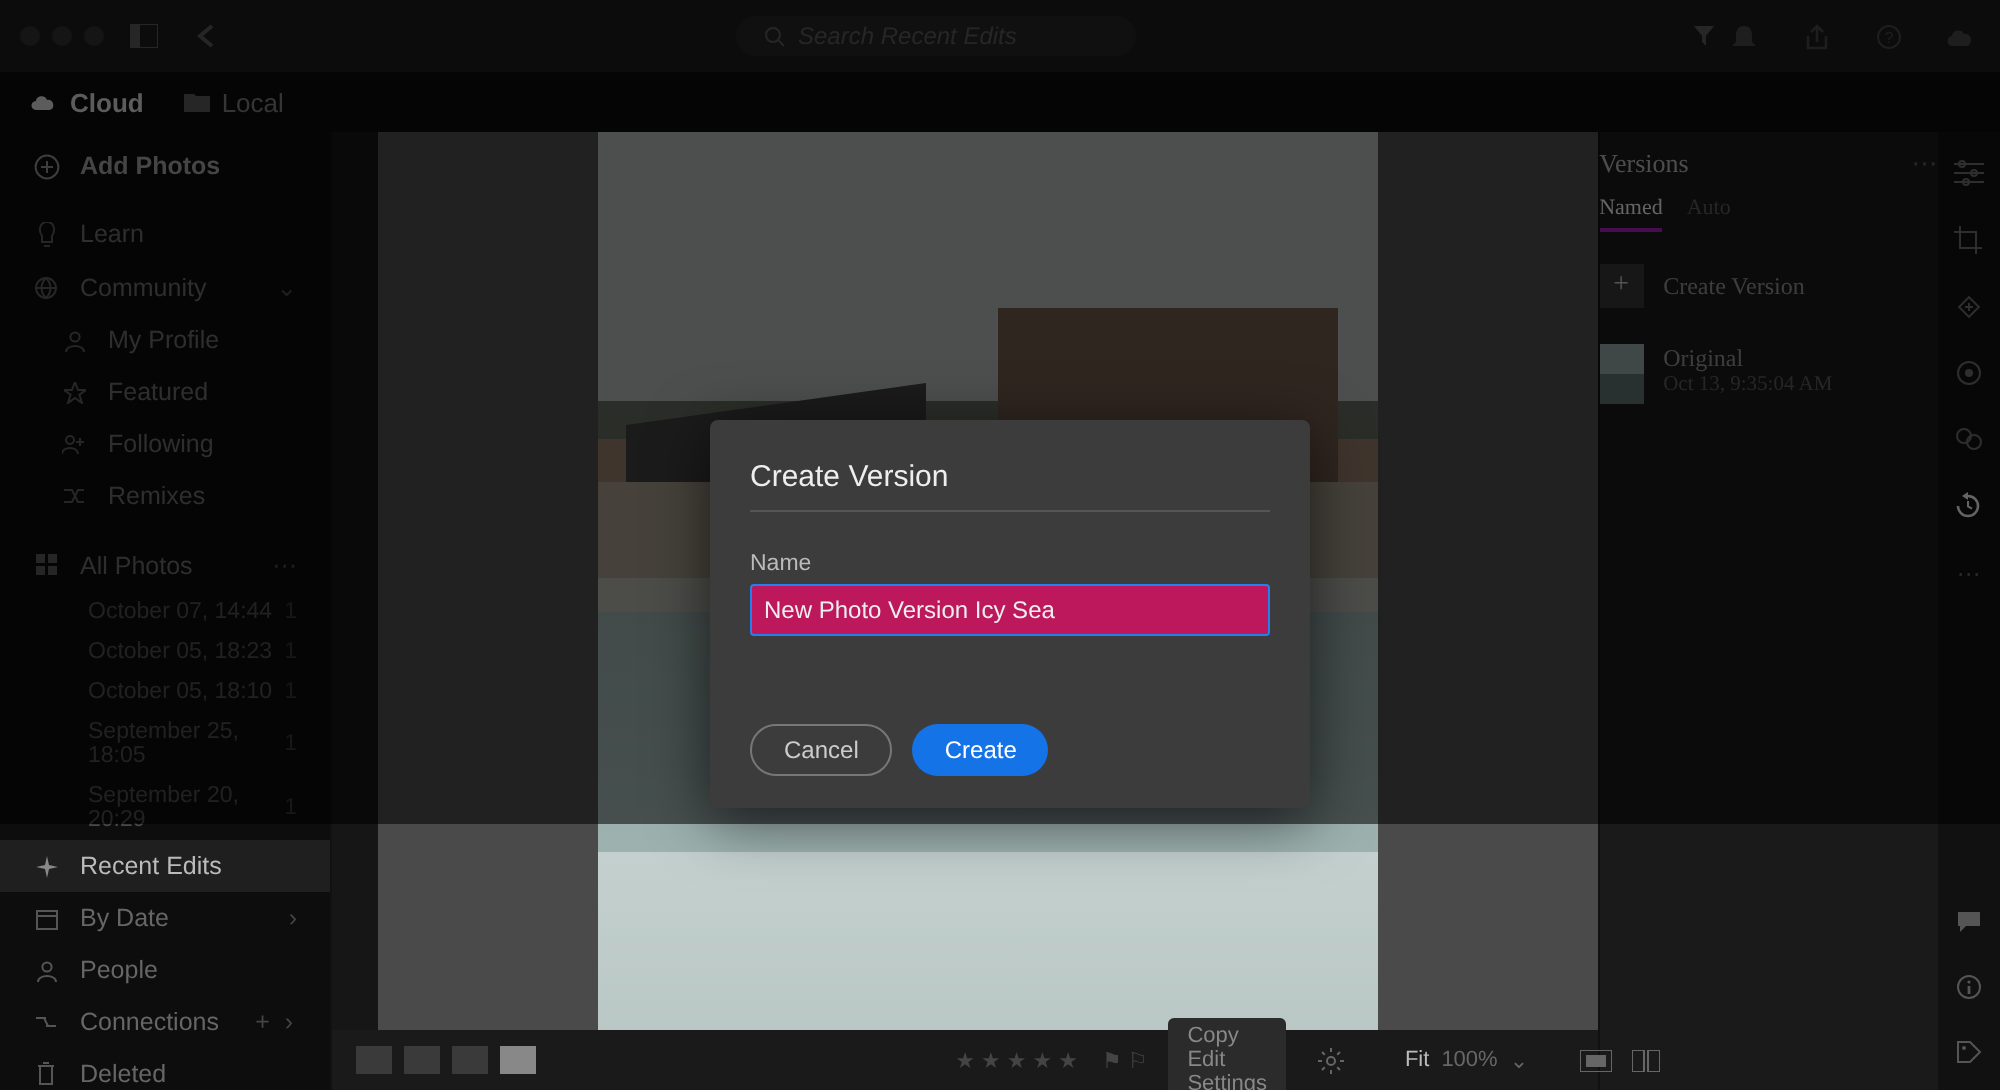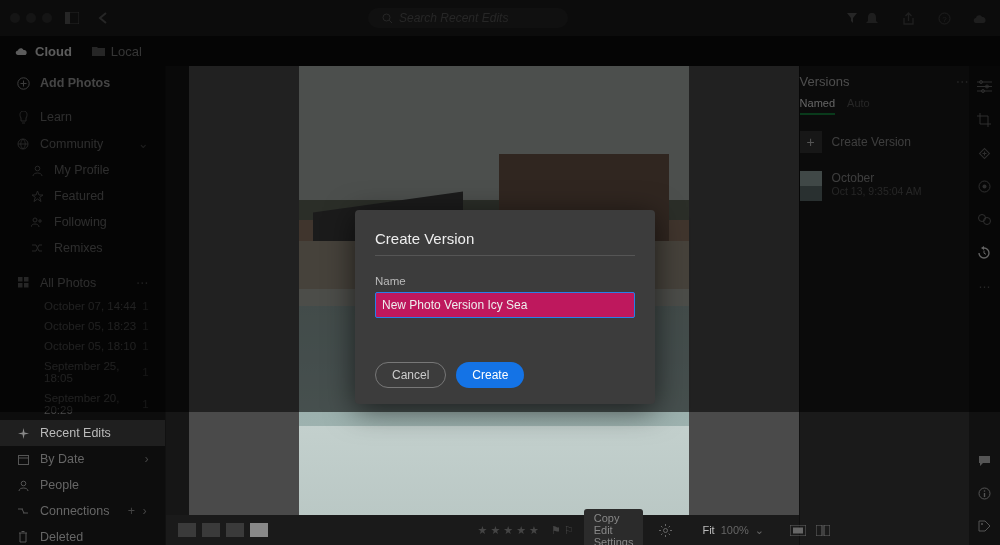--- a/index.html
+++ b/index.html
@@ -98,25 +98,26 @@
   .stars{display:flex; gap:3px; margin:0 auto 0 200px;}
   .stars span{color:#444;}
   .copy-settings{
     background:#2b2b2b; color:#888; padding:3px 10px; border-radius:3px; cursor:pointer;
   }
   .fit{display:flex; gap:6px; align-items:center; margin-left:20px;}
   
   .right-panel{
     width:185px; background:#1a1a1a; padding:8px 0;
     border-left:1px solid #111;
+    font-family:Liberation Serif, serif;
   }
   .rp-header{display:flex; justify-content:space-between; align-items:center; color:#aaa; font-size:13px;}
   .rp-tabs{display:flex; gap:12px; margin-top:8px; font-size:11px; color:#555;}
   .rp-tab{cursor:pointer; padding-bottom:4px;}
-  .rp-tab.active{color:#ddd; border-bottom:2px solid #15803d;}
+  .rp-tab.active{color:#ddd; border-bottom:2px solid #a21caf;}
   .create-version{
     display:flex; gap:10px; align-items:center; margin-top:16px;
     color:#888; cursor:pointer;
   }
   .plus-box{
     width:22px; height:22px; background:#333; display:flex;
     align-items:center; justify-content:center; font-size:14px; color:#bbb;
   }
   .version-item{
     display:flex; gap:10px; align-items:flex-start; margin-top:18px;
@@ -452,21 +453,21 @@
       <span class="rp-tab active">Named</span>
       <span class="rp-tab">Auto</span>
     </div>
     <div class="create-version">
       <div class="plus-box">+</div>
       <span>Create Version</span>
     </div>
     <div class="version-item">
       <div class="thumb"></div>
       <div class="version-meta">
-        <div class="version-name">October</div>
+        <div class="version-name">Original</div>
         <div style="font-size:10.5px">Oct 13, 9:35:04 AM</div>
       </div>
     </div>
   </div>
 
   <div class="tool-rail">
     <span class="ico">
           <svg width="15" height="13" viewBox="0 0 15 13">
             <circle cx="4" cy="2" r="1.5" fill="none" stroke="#666"></circle>
             <line x1="0" y1="2" x2="15" y2="2" stroke="#666"></line>

